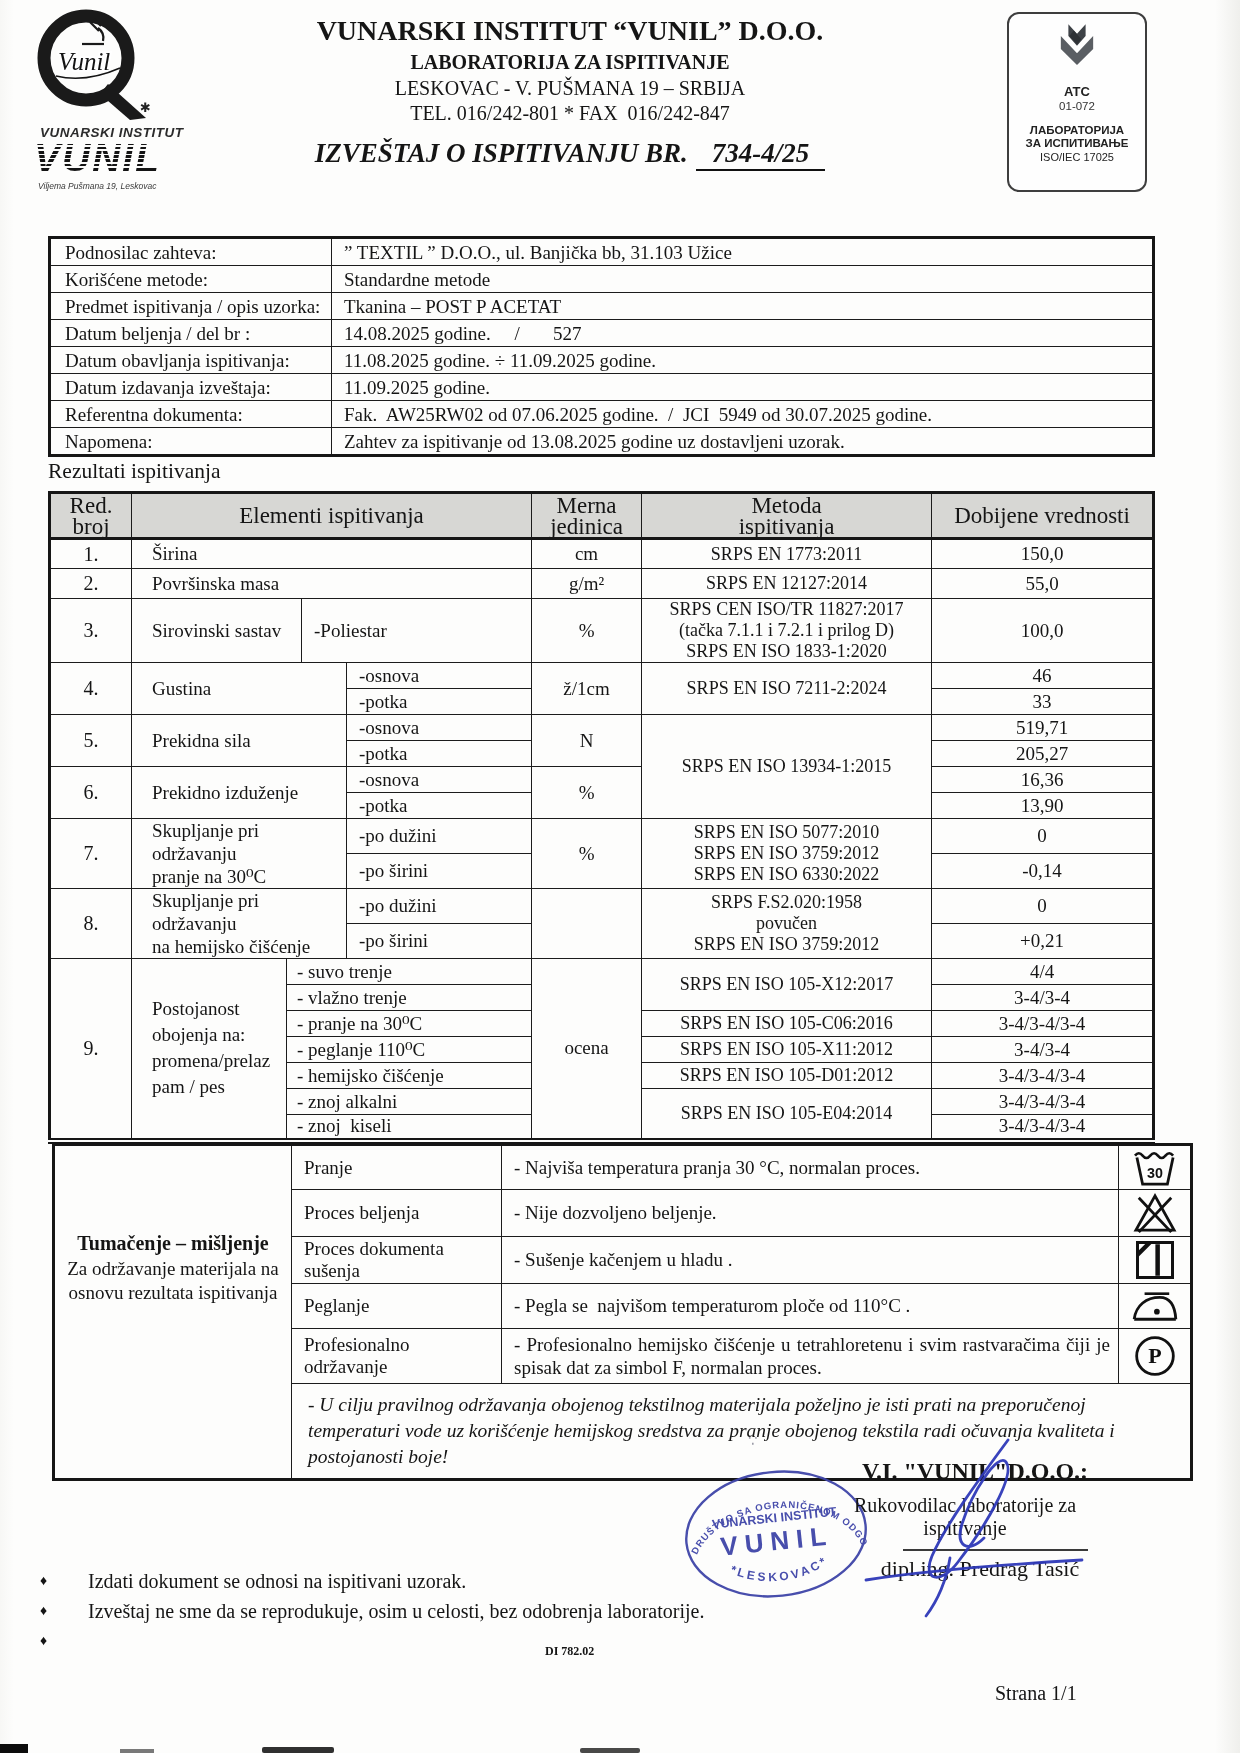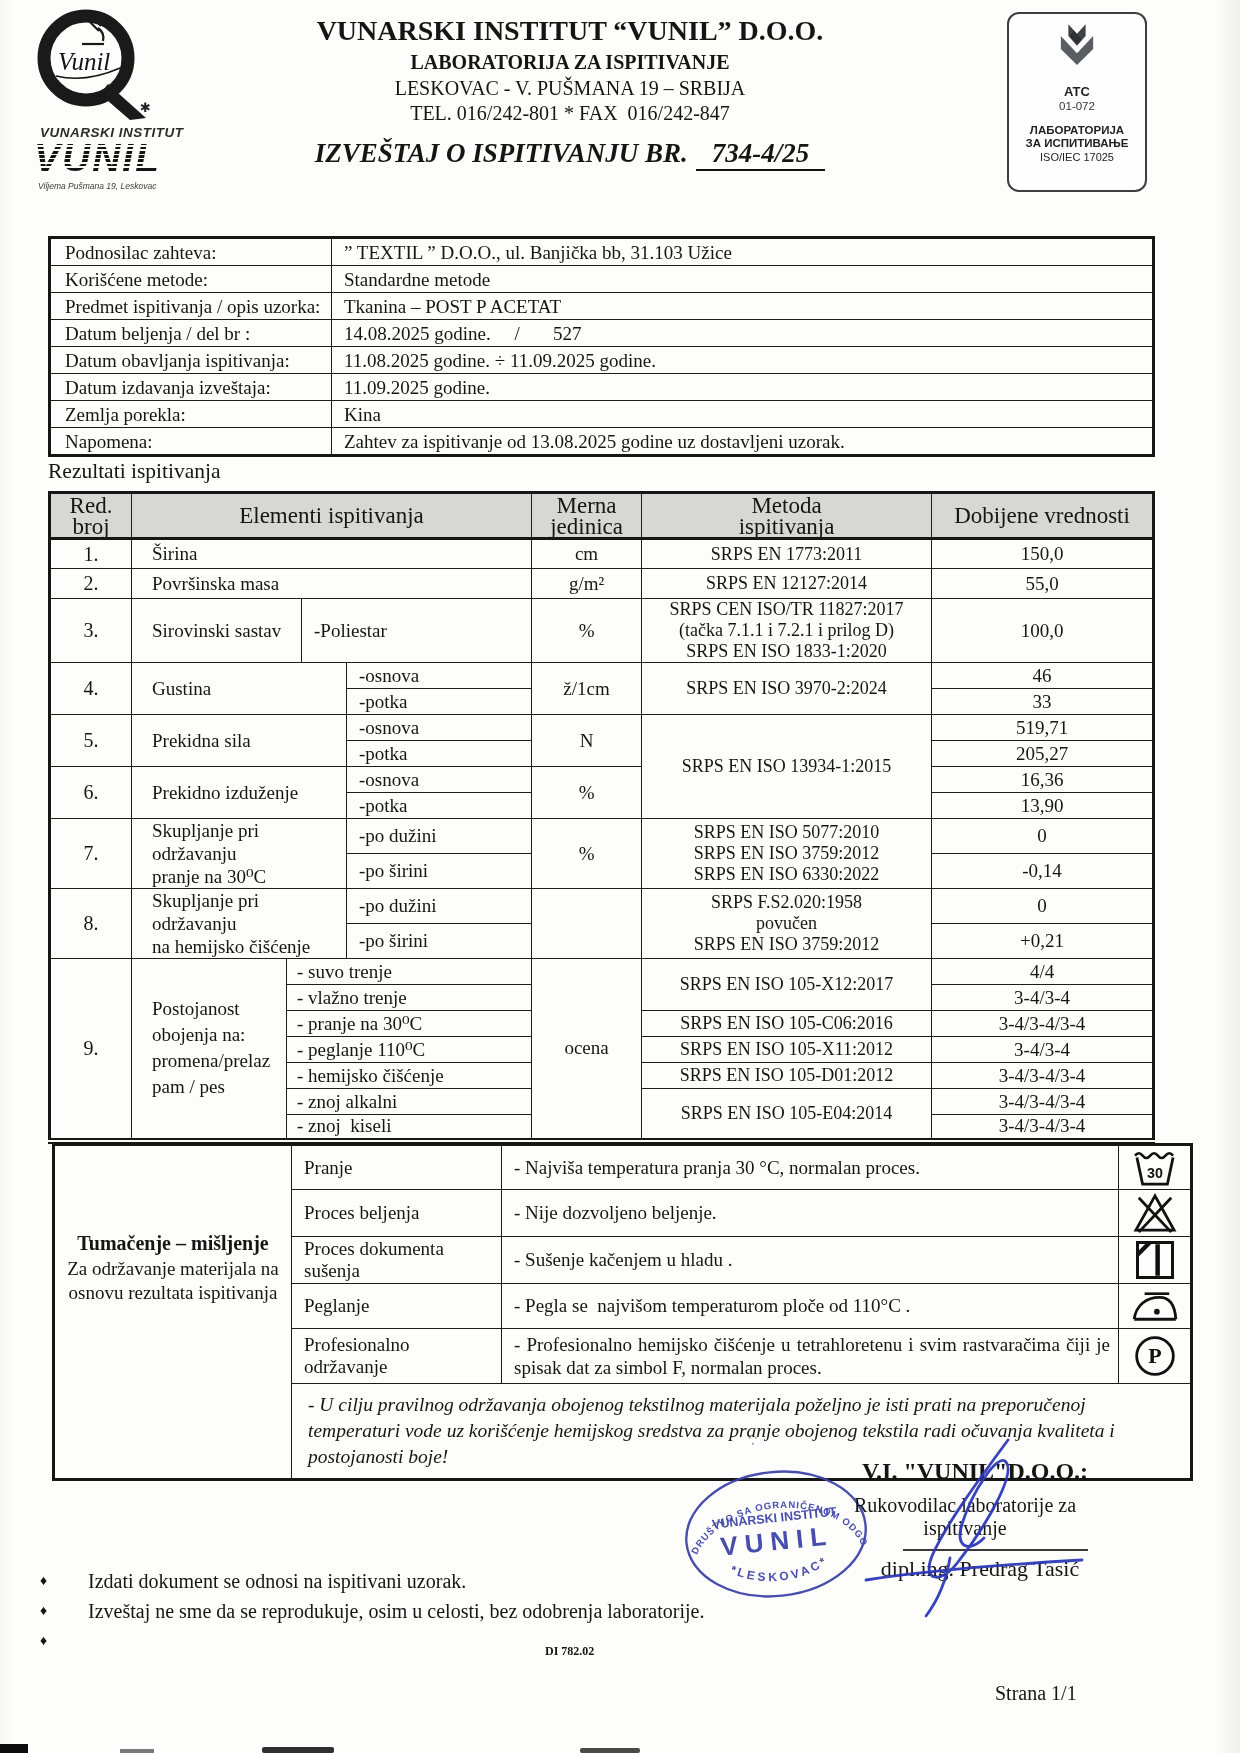--- a/index.html
+++ b/index.html
@@ -167,22 +167,22 @@
           </tr>
       <tr>
         <td class="lbl">Datum obavljanja ispitivanja:</td>
         <td class="val prewrap">11.08.2025 godine. ÷ 11.09.2025 godine.</td>
           </tr>
       <tr>
         <td class="lbl">Datum izdavanja izveštaja:</td>
         <td class="val prewrap">11.09.2025 godine.</td>
           </tr>
       <tr>
-        <td class="lbl">Zemlja porekla:</td>
-        <td class="val prewrap">Kina</td>
+        <td class="lbl">Referentna dokumenta:</td>
+        <td class="val prewrap">Fak.  AW25RW02 od 07.06.2025 godine.  /  JCI  5949 od 30.07.2025 godine.</td>
           </tr>
       <tr>
         <td class="lbl">Napomena:</td>
         <td class="val prewrap">Zahtev za ispitivanje od 13.08.2025 godine uz dostavljeni uzorak.</td>
           </tr>
     </tbody>
       </table>
   </div>
 
   <div class="abs results-heading">Rezultati ispitivanja</div>
@@ -232,21 +232,21 @@
         <td class="m18 pre">SRPS CEN ISO/TR 11827:2017
 (tačka 7.1.1 i 7.2.1 i prilog D)
 SRPS EN ISO 1833-1:2020</td>
         <td class="t-c">100,0</td>
       </tr>
       <tr style="height:26px">
         <td rowspan="2" class="num-cell">4.</td>
         <td rowspan="2" colspan="3" class="name-cell">Gustina</td>
         <td class="sub-cell">-osnova</td>
         <td rowspan="2" class="t-c">ž/1cm</td>
-        <td rowspan="2" class="t-c m18">SRPS EN ISO 3970-2:2024</td>
+        <td rowspan="2" class="t-c m18">SRPS EN ISO 7211-2:2024</td>
         <td class="t-c">46</td>
       </tr>
       <tr style="height:26px">
         <td class="sub-cell">-potka</td>
         <td class="t-c">33</td>
       </tr>
       <tr style="height:26px">
         <td rowspan="2" class="num-cell">5.</td>
         <td rowspan="2" colspan="3" class="name-cell">Prekidna sila</td>
         <td class="sub-cell">-osnova</td>

